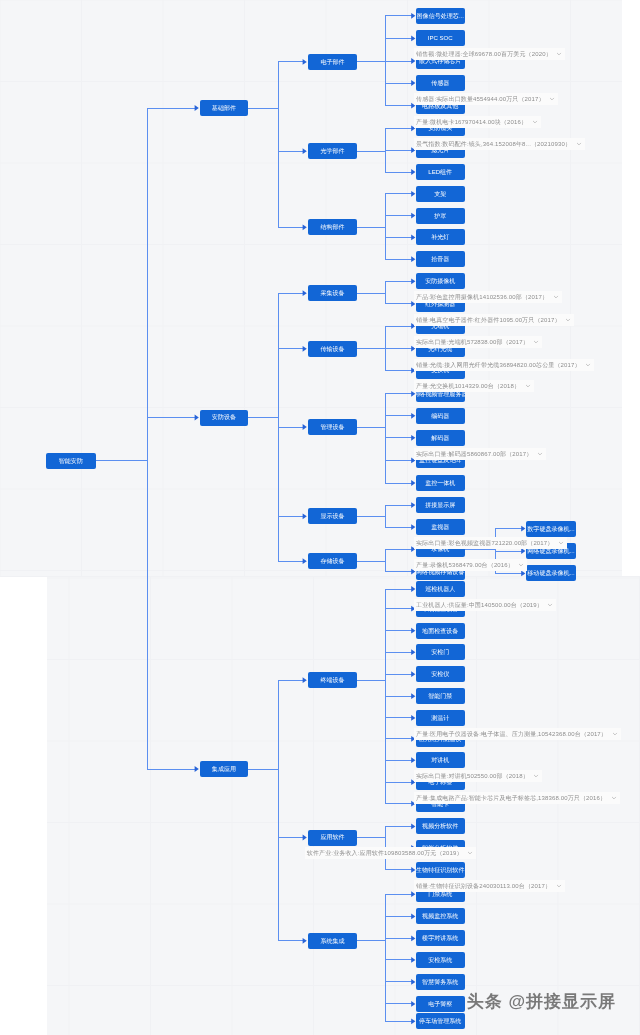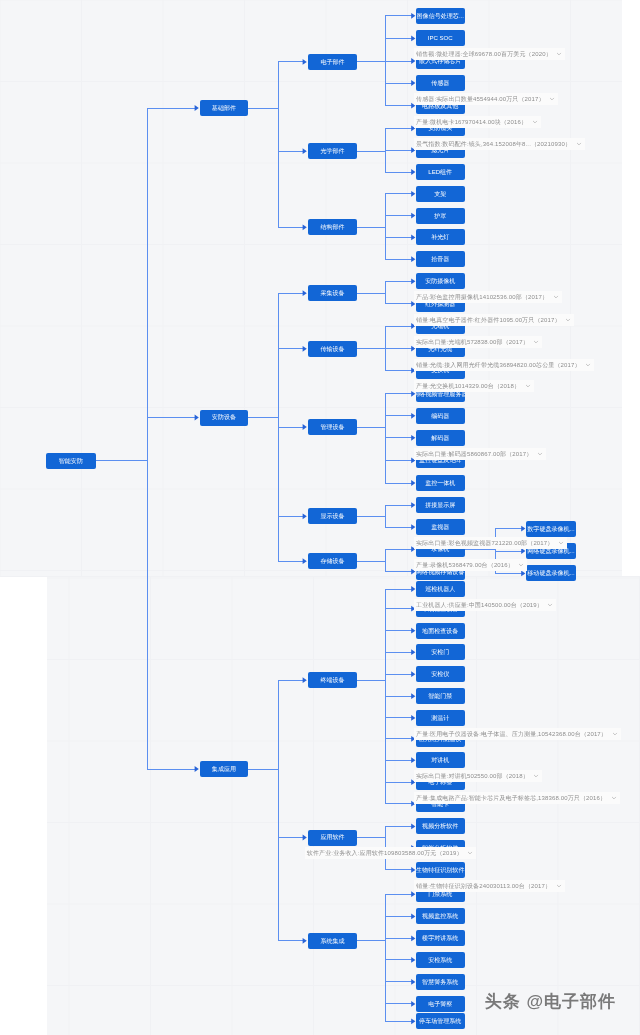--- a/index.html
+++ b/index.html
@@ -494,14 +494,14 @@
             <path d="M2.6 4.4 L6 7.8 L9.4 4.4" stroke="#9a9a9a" stroke-width="1.1" fill="none" stroke-linecap="round" stroke-linejoin="round"></path>
           </svg></span>
       </div>
       <div class="note" style="left: 414px; top: 879.8px;">
         <span>销量:生物特征识别设备240030113.00台（2017）</span>
         <span class="cv"><svg width="6" height="6" viewBox="0 0 12 12">
             <path d="M2.6 4.4 L6 7.8 L9.4 4.4" stroke="#9a9a9a" stroke-width="1.1" fill="none" stroke-linecap="round" stroke-linejoin="round"></path>
           </svg></span>
       </div>
     </div>
-  <div id="wm">头条 @电子部件</div>
+  <div id="wm">头条 @拼接显示屏</div>
 </div>
 
 </body></html>

